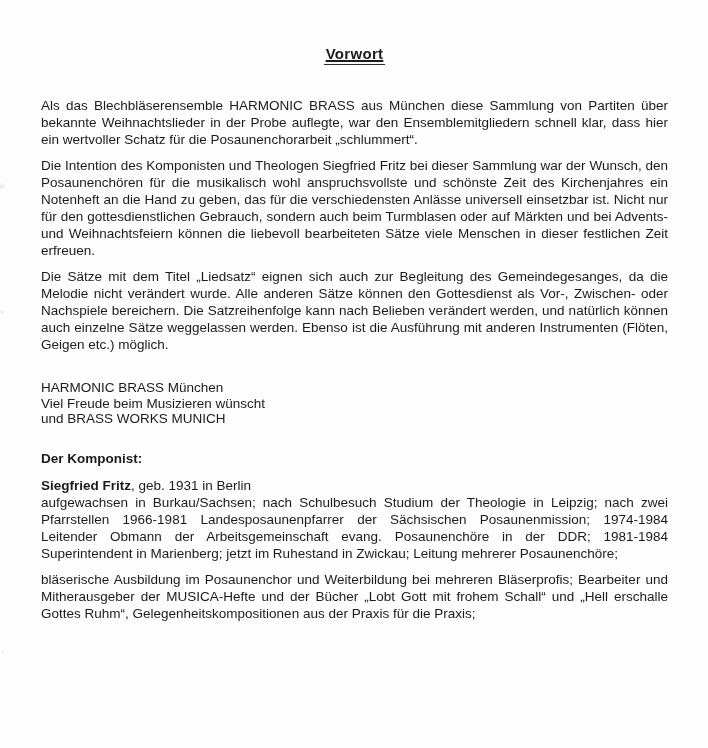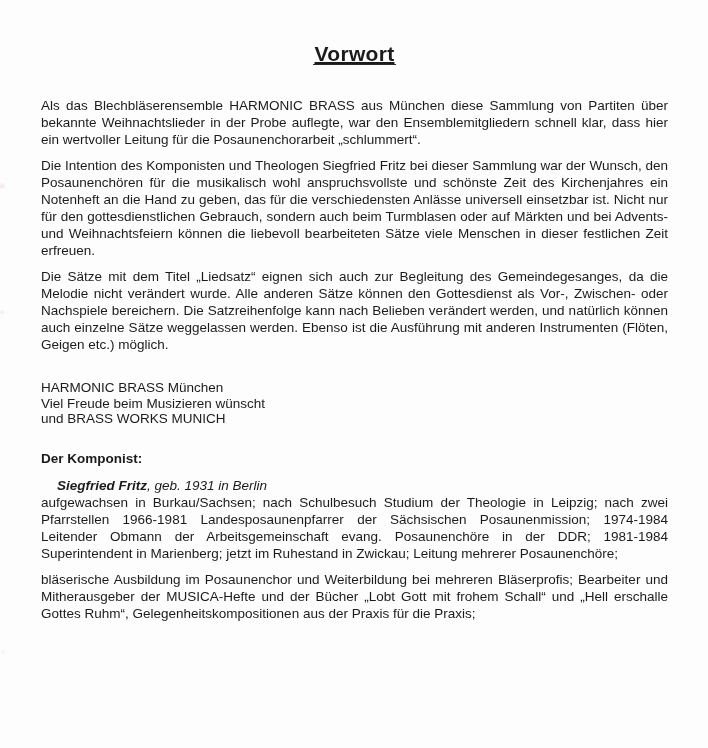--- a/index.html
+++ b/index.html
@@ -21,21 +21,21 @@
     padding: 44px 40px 0 41px;
     font-family: "Liberation Sans", "DejaVu Sans", sans-serif;
     font-size: 13.5px;
     line-height: 17px;
     color: #1b1b1b;
     overflow: hidden;
   }
   .title-wrap {
     text-align: center;
     margin: 0 0 32px 0;
-    font-size: 21px;
+    font-size: 15px;
     line-height: 19px;
     font-weight: bold;
   }
   .title-text {
     display: inline-block;
     text-decoration: underline;
     text-decoration-thickness: 1.5px;
     border-bottom: 1px solid #2a2a2a;
     padding: 0 2px 1px 2px;
     letter-spacing: 0.3px;
@@ -55,34 +55,33 @@
     font-size: 13.5px;
     line-height: 17px;
     font-weight: bold;
   }
   .subheading-text {
     display: inline-block;
     text-decoration-thickness: 1.5px;
     padding-bottom: 1px;
   }
   .name-line {
-    margin: 9px 0 0 16px;
-    font-style: italic;
+    margin: 9px 0 0 0;
   }
   .bold { font-weight: bold; }
   .bio-first { margin-top: 15px; }
 </style>
 </head>
 <body>
 
 <div class="page">
 
   <h1 class="title-wrap"><span class="title-text">Vorwort</span></h1>
 
-  <p class="para">Als das Blechbläserensemble HARMONIC BRASS aus München diese Sammlung von Partiten über bekannte Weihnachtslieder in der Probe auflegte, war den Ensemblemitgliedern schnell klar, dass hier ein wertvoller Leitung für die Posaunenchorarbeit „schlummert“.</p>
+  <p class="para">Als das Blechbläserensemble HARMONIC BRASS aus München diese Sammlung von Partiten über bekannte Weihnachtslieder in der Probe auflegte, war den Ensemblemitgliedern schnell klar, dass hier ein wertvoller Schatz für die Posaunenchorarbeit „schlummert“.</p>
 
   <p class="para">Die Intention des Komponisten und Theologen Siegfried Fritz bei dieser Sammlung war der Wunsch, den Posaunenchören für die musikalisch wohl anspruchsvollste und schönste Zeit des Kirchenjahres ein Notenheft an die Hand zu geben, das für die verschiedensten Anlässe universell einsetzbar ist. Nicht nur für den gottesdienstlichen Gebrauch, sondern auch beim Turmblasen oder auf Märkten und bei Advents- und Weihnachtsfeiern können die liebevoll bearbeiteten Sätze viele Menschen in dieser festlichen Zeit erfreuen.</p>
 
   <p class="para">Die Sätze mit dem Titel „Liedsatz“ eignen sich auch zur Begleitung des Gemeindegesanges, da die Melodie nicht verändert wurde. Alle anderen Sätze können den Gottesdienst als Vor-, Zwischen- oder Nachspiele bereichern. Die Satzreihenfolge kann nach Belieben verändert werden, und natürlich können auch einzelne Sätze weggelassen werden. Ebenso ist die Ausführung mit anderen Instrumenten (Flöten, Geigen etc.) möglich.</p>
 
 
   <div class="signature">
     <div>HARMONIC BRASS München</div>
     <div>Viel Freude beim Musizieren wünscht</div>
     <div>und BRASS WORKS MUNICH</div>

